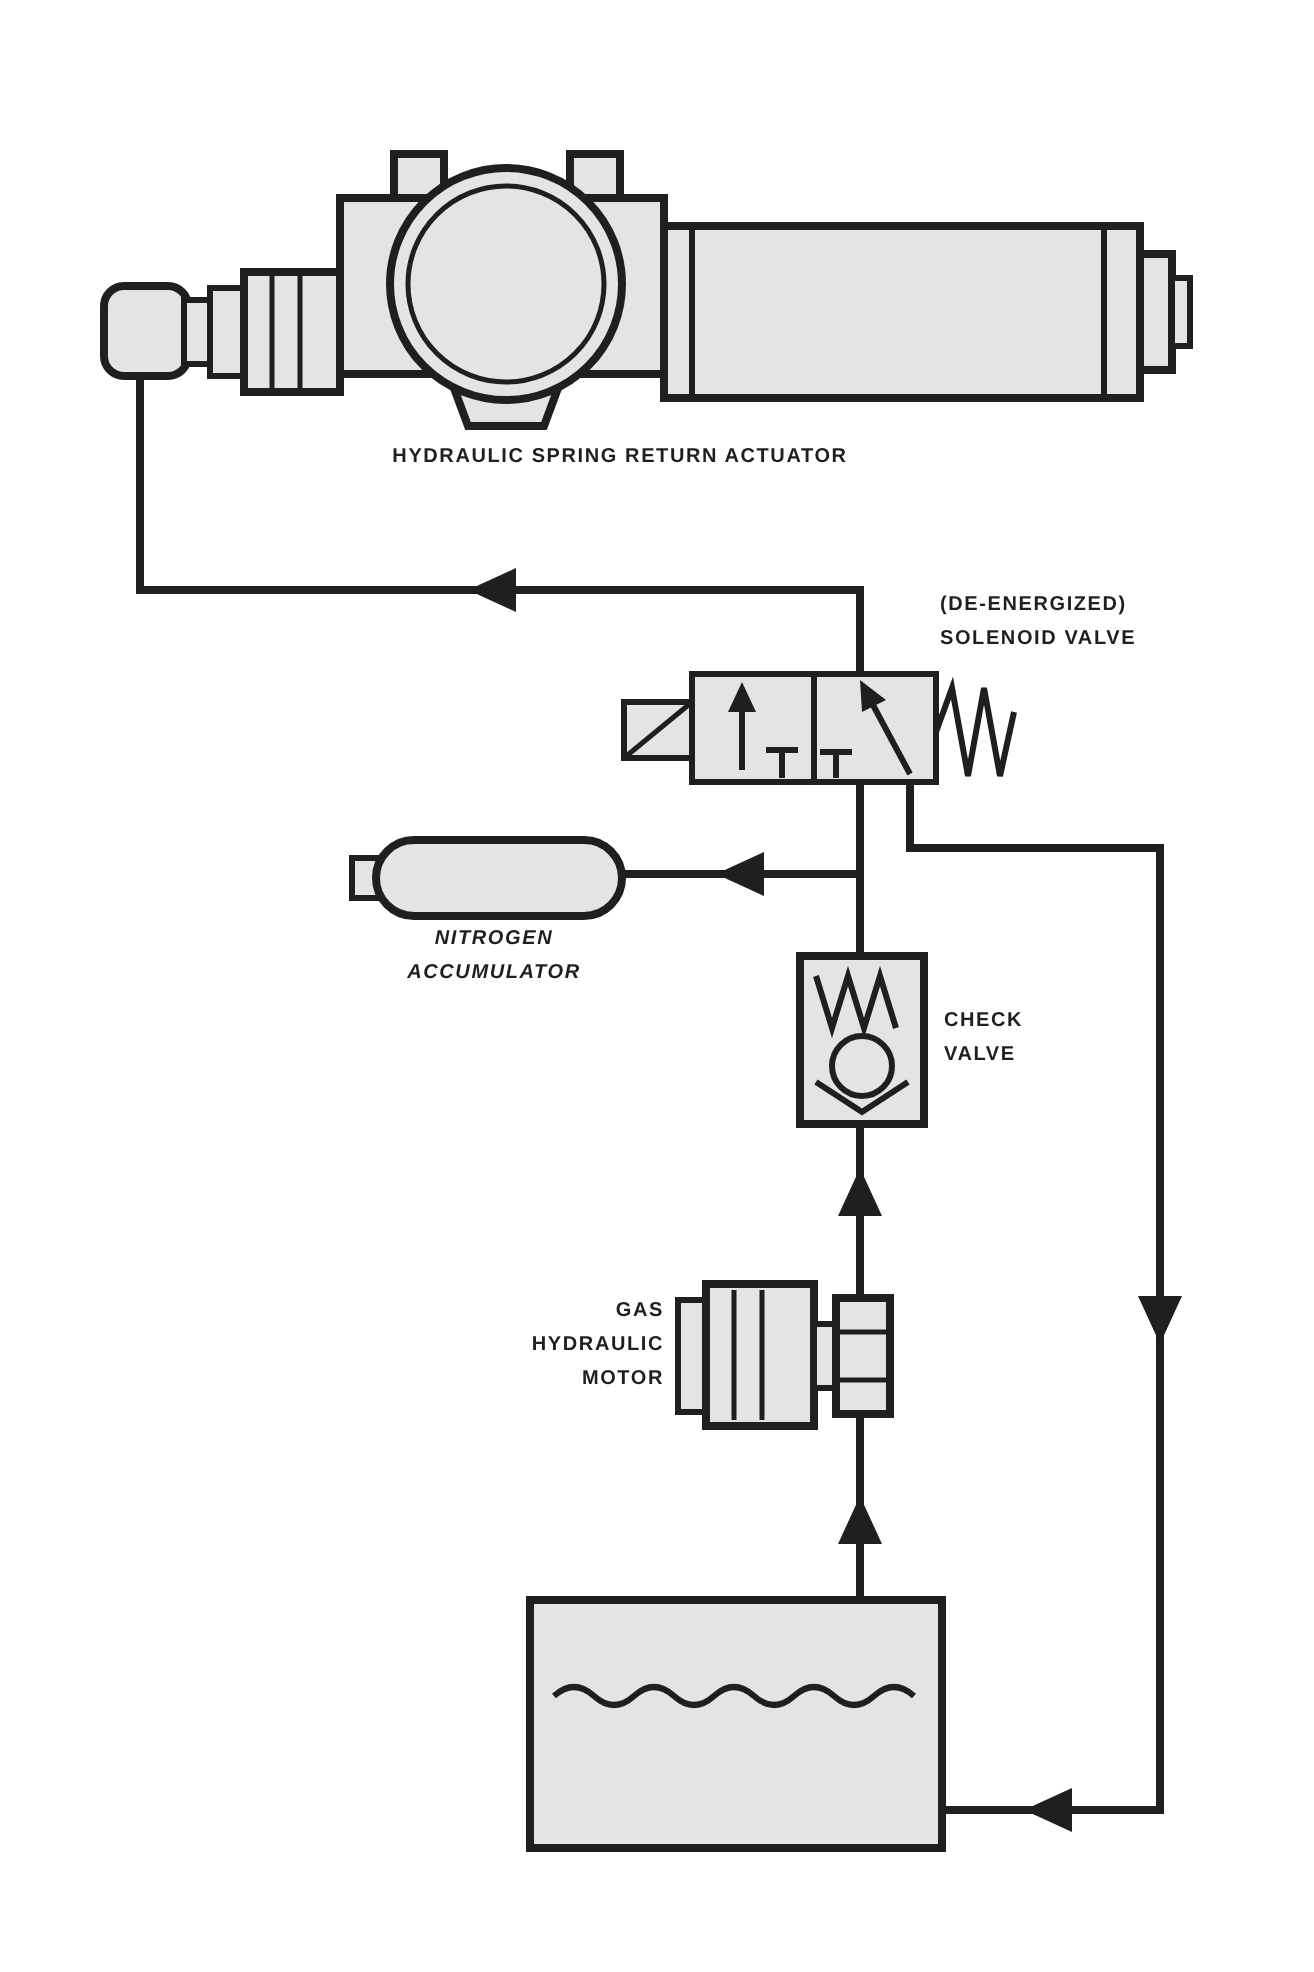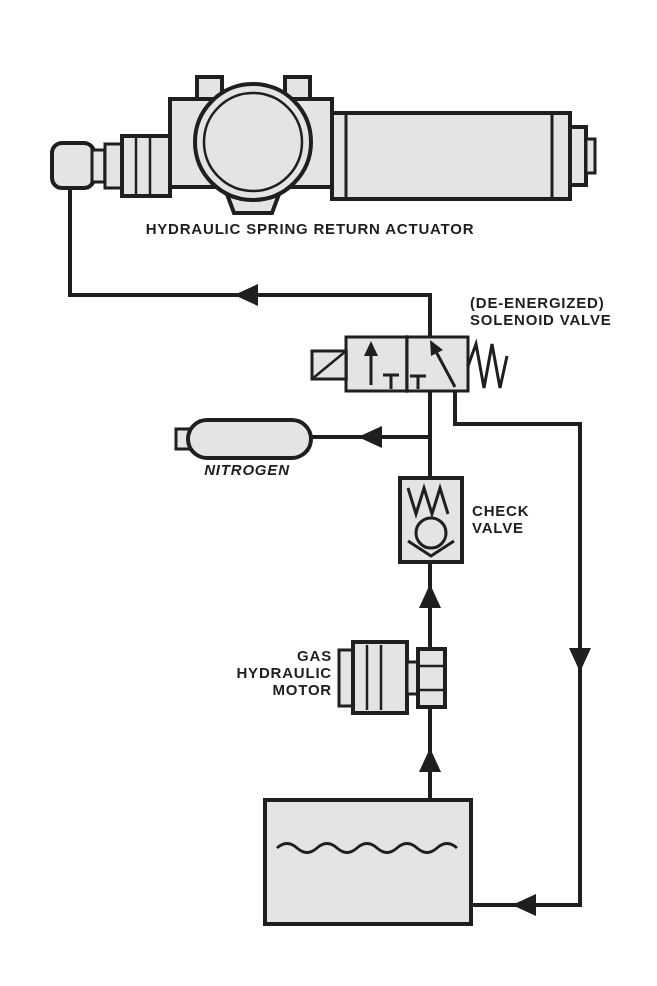--- a/index.html
+++ b/index.html
@@ -19,21 +19,21 @@
   .pipe{stroke:var(--line);stroke-width:4;fill:none;}
   .comp{fill:var(--fill);stroke:var(--line);stroke-width:4;}
   .comp-thin{fill:var(--fill);stroke:var(--line);stroke-width:3;}
   .sym{stroke:var(--line);stroke-width:3;fill:none;}
   .sym-thin{stroke:var(--line);stroke-width:2.5;fill:none;}
   .arrow{fill:var(--line);stroke:none;}
   .label{
     position:absolute;
     font-family:"Liberation Sans",sans-serif;
     font-weight:bold;
-    font-size:15px;
+    font-size:10px;
     letter-spacing:0.8px;
     color:var(--line);
     line-height:17px;
   }
   .center{text-align:center;}
   .right{text-align:right;}
 </style>
 </head>
 <body>
 
@@ -135,20 +135,21 @@
     <div>HYDRAULIC SPRING RETURN ACTUATOR</div>
   </div>
 
   <div class="label" style="left:470px;top:294px;width:170px;">
     <div>(DE-ENERGIZED)</div>
     <div>SOLENOID VALVE</div>
   </div>
 
   <div class="label center" style="left:163px;top:461px;width:168px;font-style:italic;">
     <div>NITROGEN</div>
+    <div>ACCUMULATOR</div>
   </div>
 
   <div class="label" style="left:472px;top:502px;width:90px;">
     <div>CHECK</div>
     <div>VALVE</div>
   </div>
 
   <div class="label right" style="left:222px;top:647px;width:110px;">
     <div>GAS</div>
     <div>HYDRAULIC</div>

